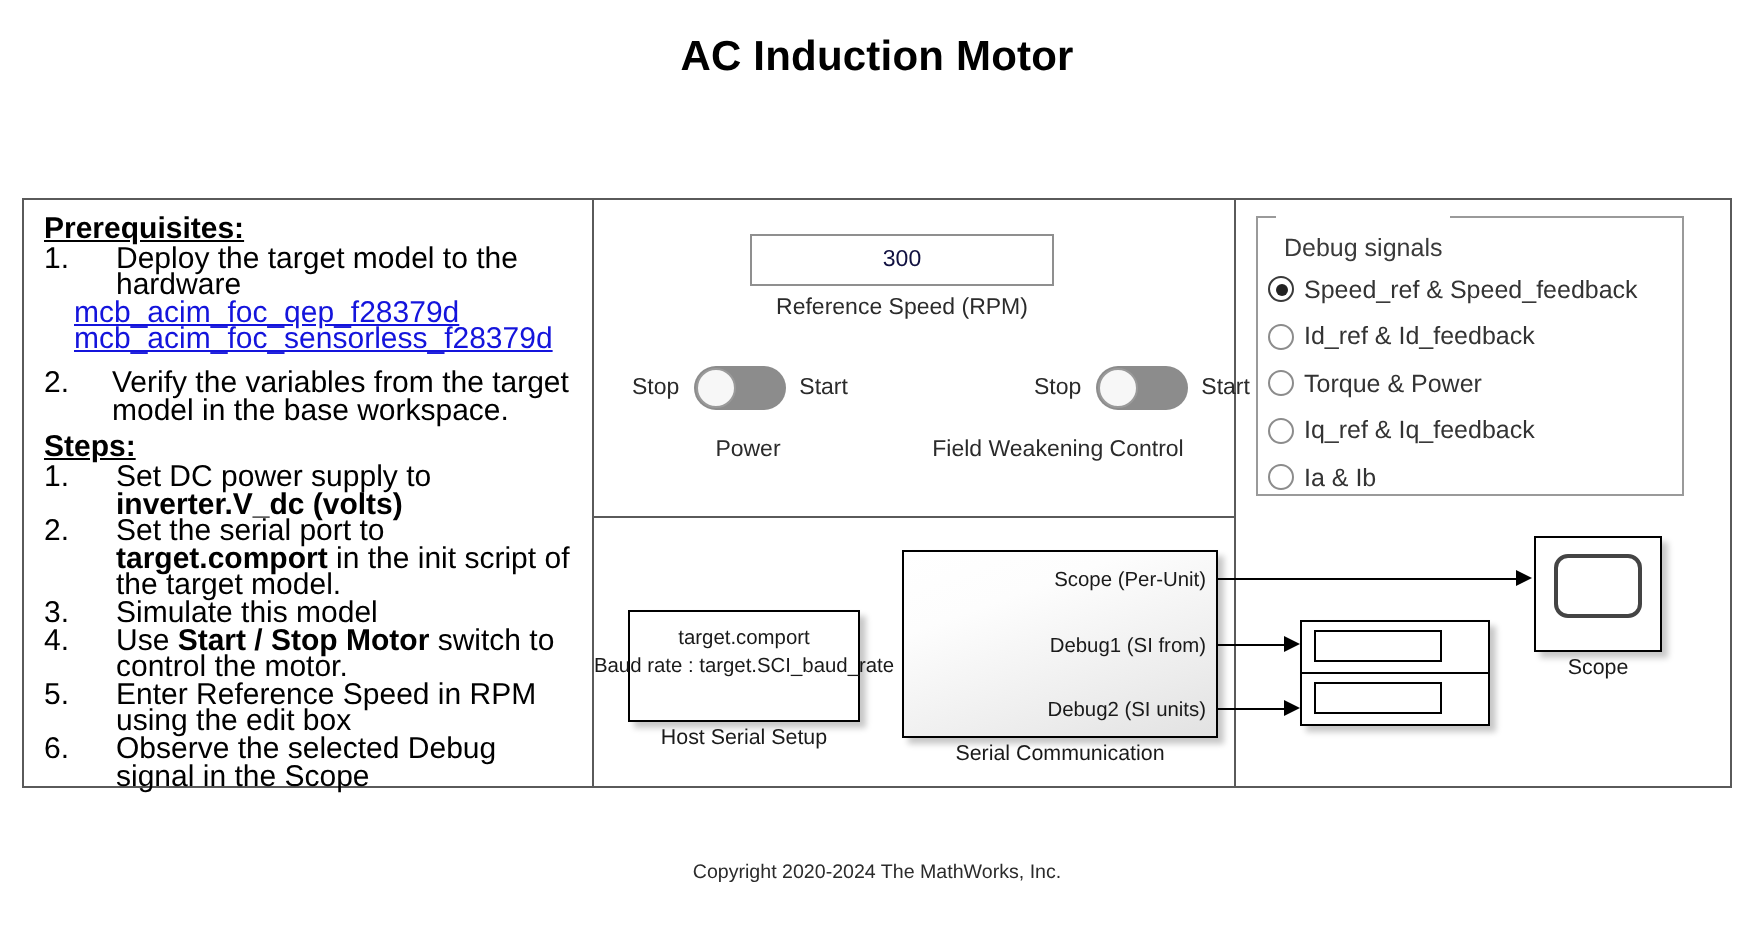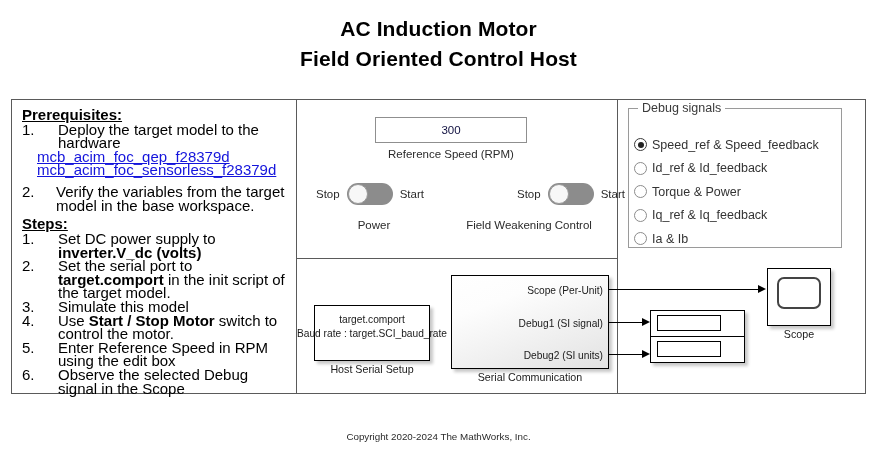--- a/index.html
+++ b/index.html
@@ -51,21 +51,21 @@
          position:relative;box-sizing:border-box;}
   .knob{position:absolute;left:1px;top:1px;width:20px;height:20px;border-radius:50%;
         background:#f7f7f7;border:1px solid #9a9a9a;box-sizing:border-box;}
   .swlbl{position:absolute;font-size:11.5px;color:#2b2b2b;text-align:center;}
   .swlbl.motor{left:330px;top:219px;width:88px;}
   .swlbl.fwc{left:457px;top:219px;width:144px;}
 
   
   .grp{position:absolute;left:628px;top:108px;width:214px;height:140px;
        border:1px solid #9a9a9a;box-sizing:border-box;}
-  .grp-title{position:absolute;left:638px;top:101px;background:#fff;padding:0 4px;
+  .grp-title{position:absolute;left:638px;top:101px;background:#fff;padding:16px 4px;
              font-size:12.5px;color:#3a3a3a;}
   .radios{position:absolute;left:634px;top:133px;width:210px;}
   .radio{display:flex;align-items:center;height:23.5px;font-size:12.5px;color:#333;}
   .dot{width:13px;height:13px;border-radius:50%;border:1px solid #8c8c8c;
        background:#fff;box-sizing:border-box;margin-right:5px;flex:0 0 13px;
        position:relative;}
   .dot.sel{border-color:#3a3a3a;}
   .dot.sel::after{content:"";position:absolute;left:2.5px;top:2.5px;width:6px;height:6px;
                   border-radius:50%;background:#222;}
 
@@ -107,21 +107,20 @@
 
   
   .copy{position:absolute;left:0;top:431px;width:877px;text-align:center;
         font-size:9.8px;color:#2b2b2b;}
 </style>
 </head>
 <body>
 
 <div class="title">
   <div>AC Induction Motor</div>
-  <div>Field Oriented Control Host</div>
 </div>
 
 <div class="frame"></div>
 <div class="vdiv a"></div>
 <div class="vdiv b"></div>
 <div class="hdiv"></div>
 
 <div class="instr">
 
   <span class="hdr">Prerequisites:</span>
@@ -226,21 +225,21 @@
 
 <div class="blk hss shadow"></div>
 <div class="hss-txt">
   <div>target.comport</div>
   <div>Baud rate : target.SCI_baud_rate</div>
 </div>
 <div class="blklbl hss-lbl">Host Serial Setup</div>
 
 <div class="blk sercom shadow"></div>
 <div class="port p1" style="left:451px;width:152px;text-align:right;">Scope (Per-Unit)</div>
-<div class="port p2" style="left:451px;width:152px;text-align:right;">Debug1 (SI signal)</div>
+<div class="port p2" style="left:451px;width:152px;text-align:right;">Debug1 (SI from)</div>
 <div class="port p3" style="left:451px;width:152px;text-align:right;">Debug2 (SI units)</div>
 <div class="blklbl sercom-lbl">Serial Communication</div>
 
 <div class="wire wh" style="left:609px;top:289px;width:150px;"></div>
 <div class="arrow" style="left:758px;top:285px;"></div>
 
 <div class="wire wh" style="left:609px;top:322px;width:34px;"></div>
 <div class="arrow" style="left:642px;top:318px;"></div>
 
 <div class="wire wh" style="left:609px;top:354px;width:34px;"></div>

